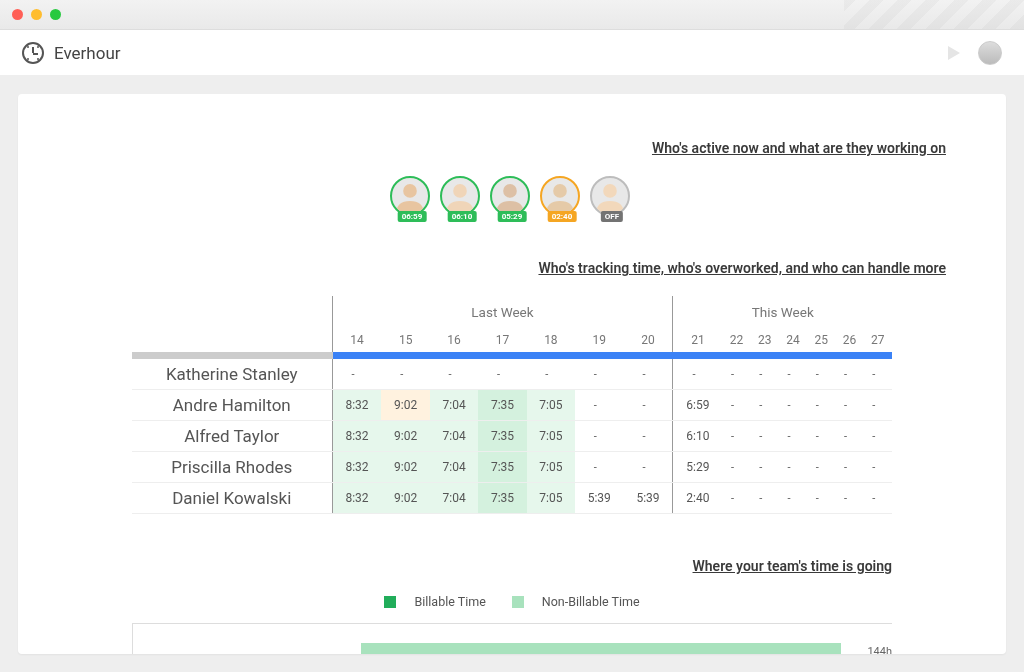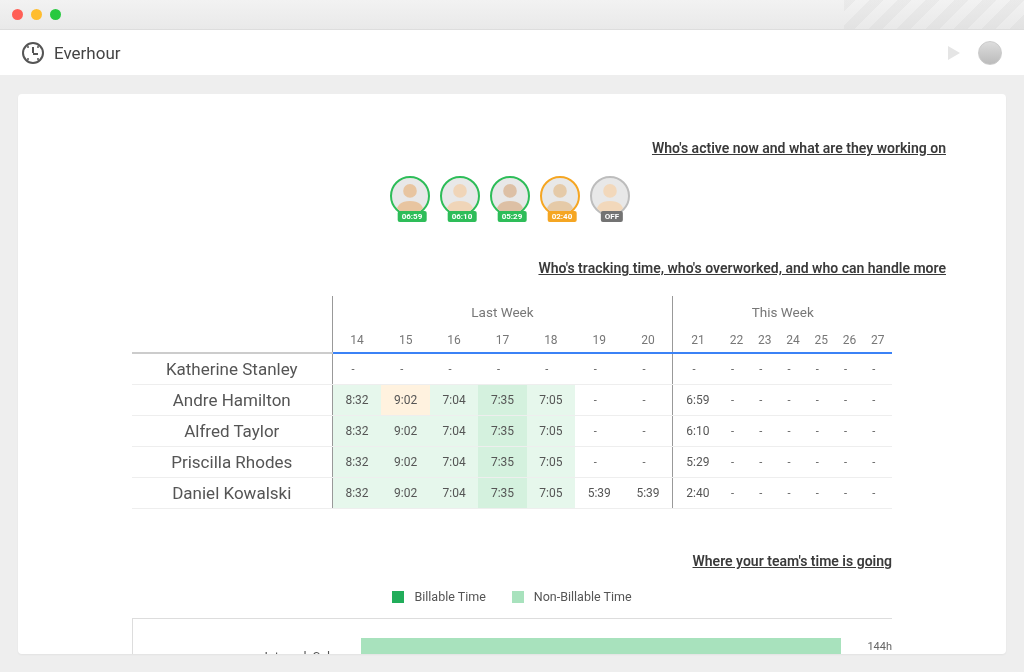--- a/index.html
+++ b/index.html
@@ -36,34 +36,34 @@
 .time-badge { position: absolute; bottom: -6px; left: 50%; transform: translateX(-50%); font-size: 8px; font-weight: 700; padding: 1px 4px; border-radius: 2px; color: #fff; white-space: nowrap; }
 .badge-green { background: #2ebd59; }
 .badge-orange { background: #f5a623; }
 .badge-gray { background: #737373; }
 
 .time-table { width: 100%; border-collapse: collapse; margin: 0 auto 44px; max-width: 760px; font-size: 12px; }
 .time-table th, .time-table td { padding: 5px 0; text-align: center; color: #555; }
 .time-table .name-col { text-align: left; padding-left: 10px; width: 200px; font-size: 13px; }
 .group-header th { font-size: 13.5px; color: #444; padding: 8px 0; }
 .time-table thead th { font-weight: 400; color: #777; }
-.day-row th { border-bottom: 2px solid #3b82f6; }
+.day-row th { border-bottom: 7px solid #3b82f6; }
 .day-row th:first-child { border-bottom-color: #ccc; }
 .sep-left { border-left: 1.5px solid #999; }
 .time-table tbody td { border-bottom: 1px solid #eee; height: 25px; }
 .time-table tbody tr:first-child td { border-top: none; }
 .name-col-body { text-align: left; padding-left: 10px; font-size: 17px; color: #444; }
 .cell-dash { color: #ccc; font-size: 11px; text-align: right; padding-right: 8px !important; }
 .cell-green1 { background: #e6f7ec; }
 .cell-green2 { background: #d4f1de; }
 .cell-orange { background: #fff2df; }
 
 .chart-section { max-width: 760px; margin: 0 auto; }
 .legend { display: flex; justify-content: center; gap: 26px; font-size: 12.5px; color: #555; margin-bottom: 14px; }
-.legend-item { display: flex; align-items: center; gap: 10px; }
+.legend-item { display: flex; align-items: center; gap: 18px; }
 .swatch { width: 12px; height: 12px; }
 .sw-billable { background: #21ad5a; }
 .sw-nonbill { background: #a8e2bd; }
 .bar-row { display: flex; align-items: center; margin-bottom: 6px; font-size: 12.5px; }
 .bar-label { width: 210px; text-align: right; padding-right: 0; color: #555; margin-top: 20px; }
 .bar-track { flex: 1; height: 18px; position: relative; display: flex; margin-left: 18px; }
 .bar-seg { height: 100%; display: flex; align-items: center; justify-content: flex-end; padding-right: 6px; color: #fff; font-size: 11px; }
 .seg-nb { background: #a8e2bd; color: #444; }
 .seg-b { background: #21ad5a; }
 .bar-end-label { font-size: 11px; color: #666; padding-left: 6px; align-self: center; }

